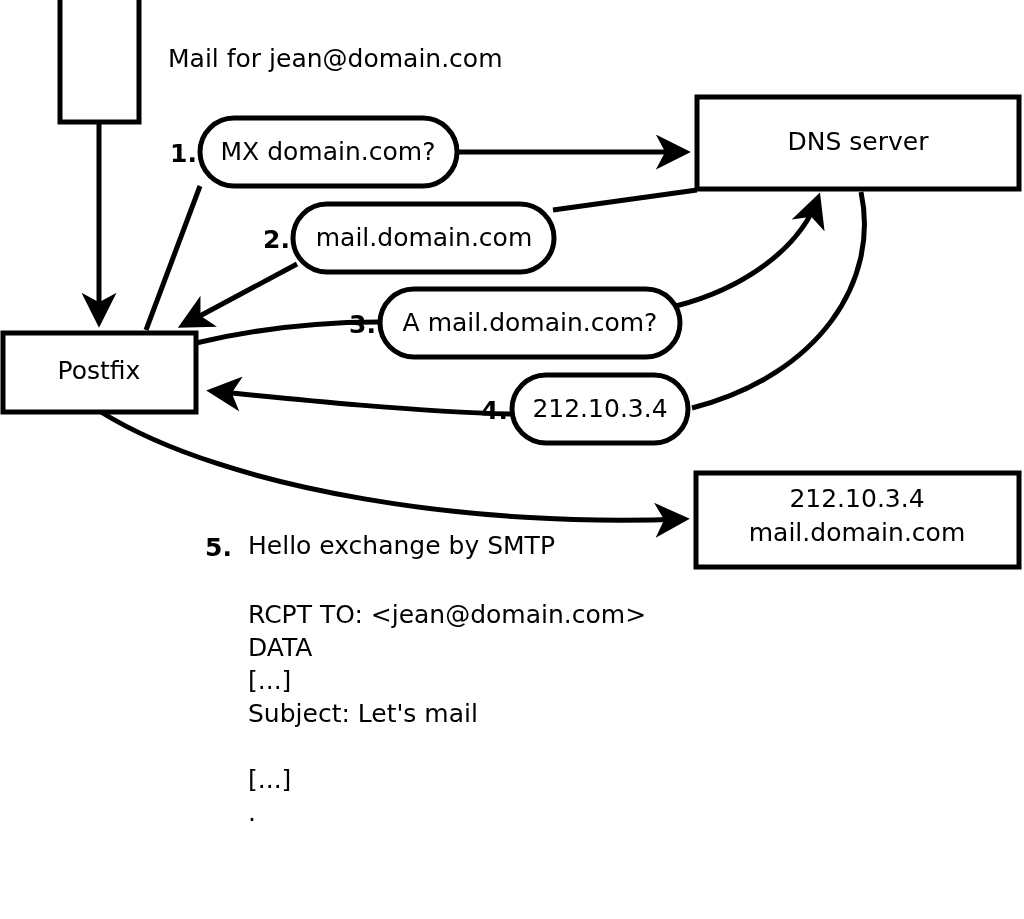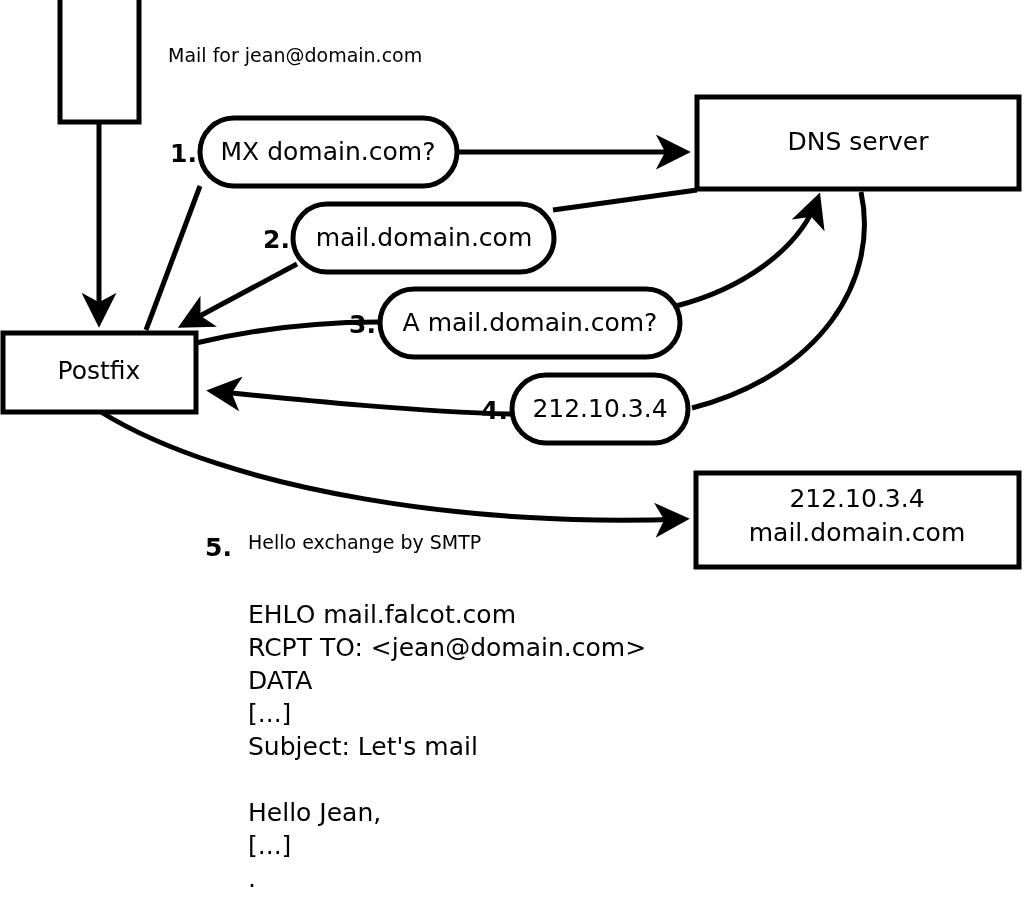--- a/index.html
+++ b/index.html
@@ -49,21 +49,21 @@
   .bubble-label {
     font-family: "DejaVu Sans", "Liberation Sans", sans-serif;
     font-size: 25px;
     fill: #000000;
     text-anchor: middle;
     dominant-baseline: middle;
   }
   .free-text {
     position: absolute;
     font-family: "DejaVu Sans", "Liberation Sans", sans-serif;
-    font-size: 19px;
+    font-size: 25px;
     color: #000000;
     white-space: pre;
     line-height: 1.0;
   }
   .step-num {
     position: absolute;
     font-family: "DejaVu Sans", "Liberation Sans", sans-serif;
     font-size: 25px;
     font-weight: bold;
     color: #000000;
@@ -150,15 +150,15 @@
   <div class="step-num" style="left:263px; top:225px;">2.</div>
 
   <div class="step-num" style="left:349px; top:310px;">3.</div>
 
   <div class="step-num" style="left:481px; top:396px;">4.</div>
 
   <div class="step-num" style="left:205px; top:533px;">5.</div>
 
   <div class="free-text" style="left:248px; top:533px;">Hello exchange by SMTP</div>
 
-  <div class="transcript" style="left:248px; top:598px;"><div>EHLO mail.falcot.com</div><div>RCPT TO: &lt;jean@domain.com&gt;</div><div>DATA</div><div>[...]</div><div>Subject: Let's mail</div><div>&nbsp;</div><div>Hello Jean,</div><div>[...]</div><div>.</div></div>
+  <div class="transcript" style="left:248px; top:598px;"><div>RCPT TO: &lt;jean@domain.com&gt;</div><div>DATA</div><div>[...]</div><div>Subject: Let's mail</div><div>&nbsp;</div><div>[...]</div><div>.</div></div>
 
 </div>
 
 </body></html>

